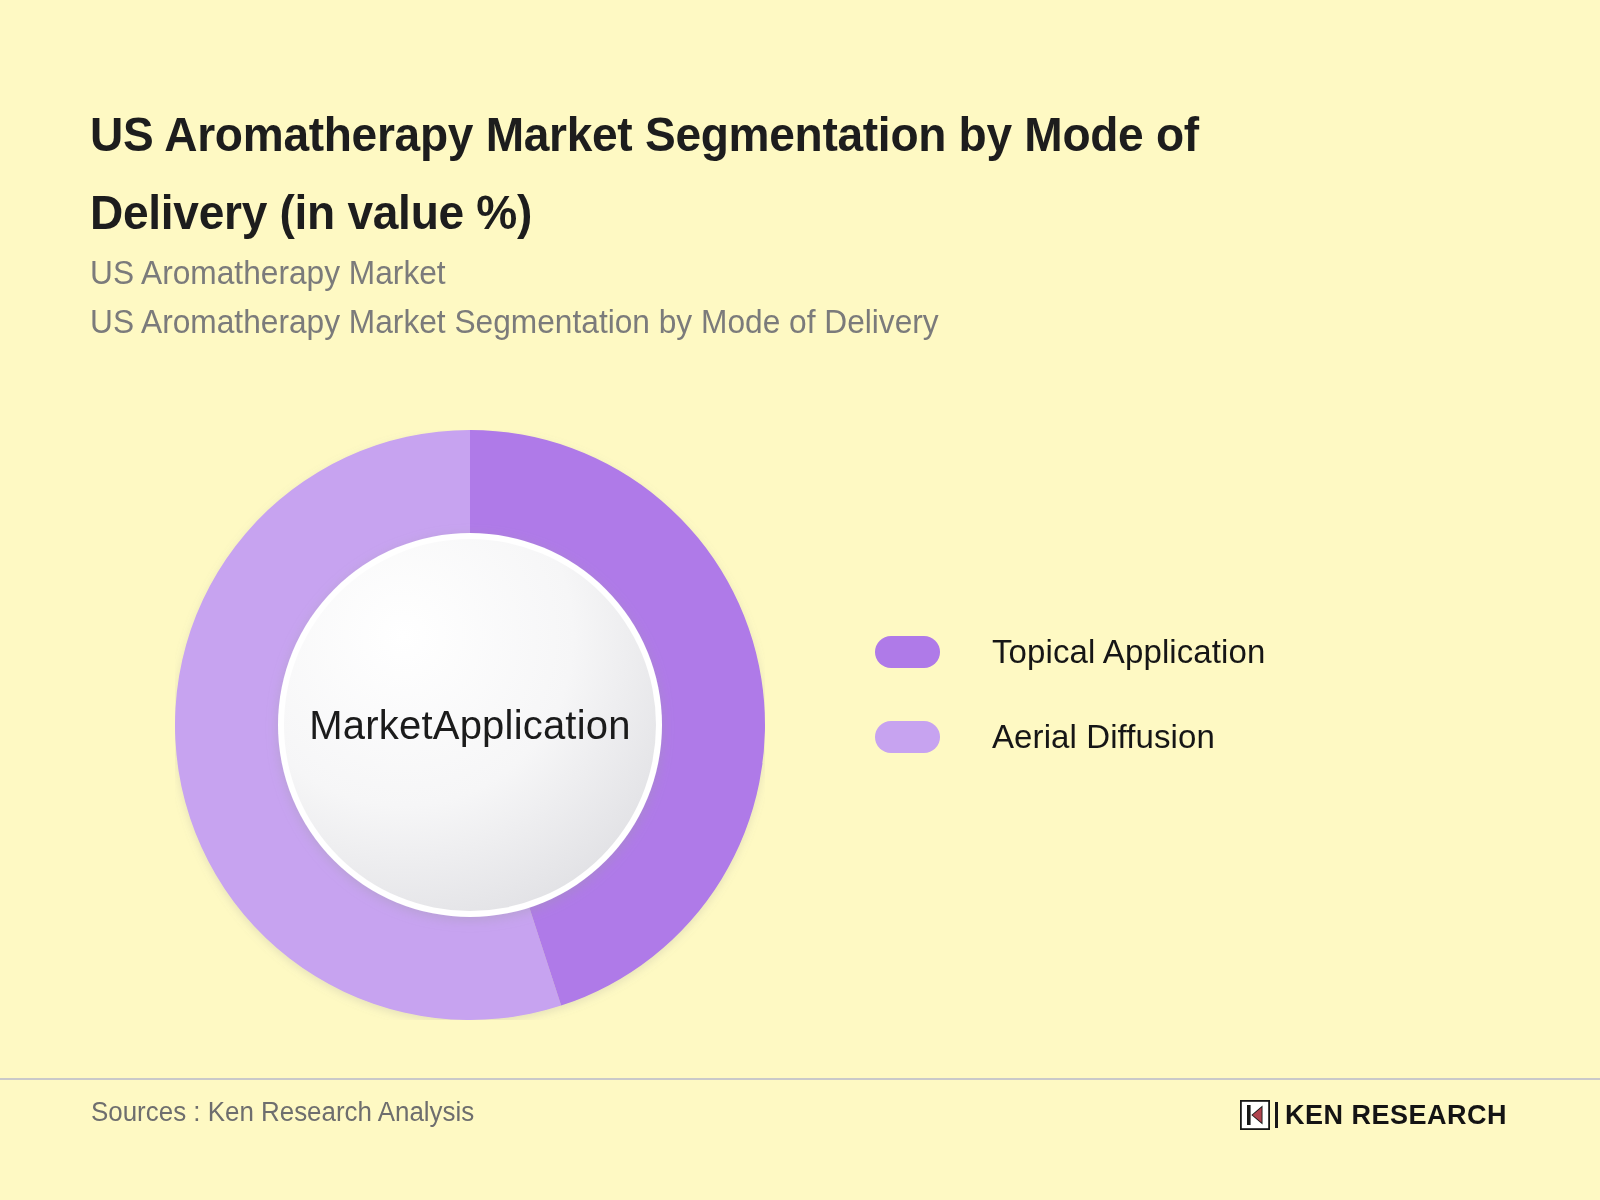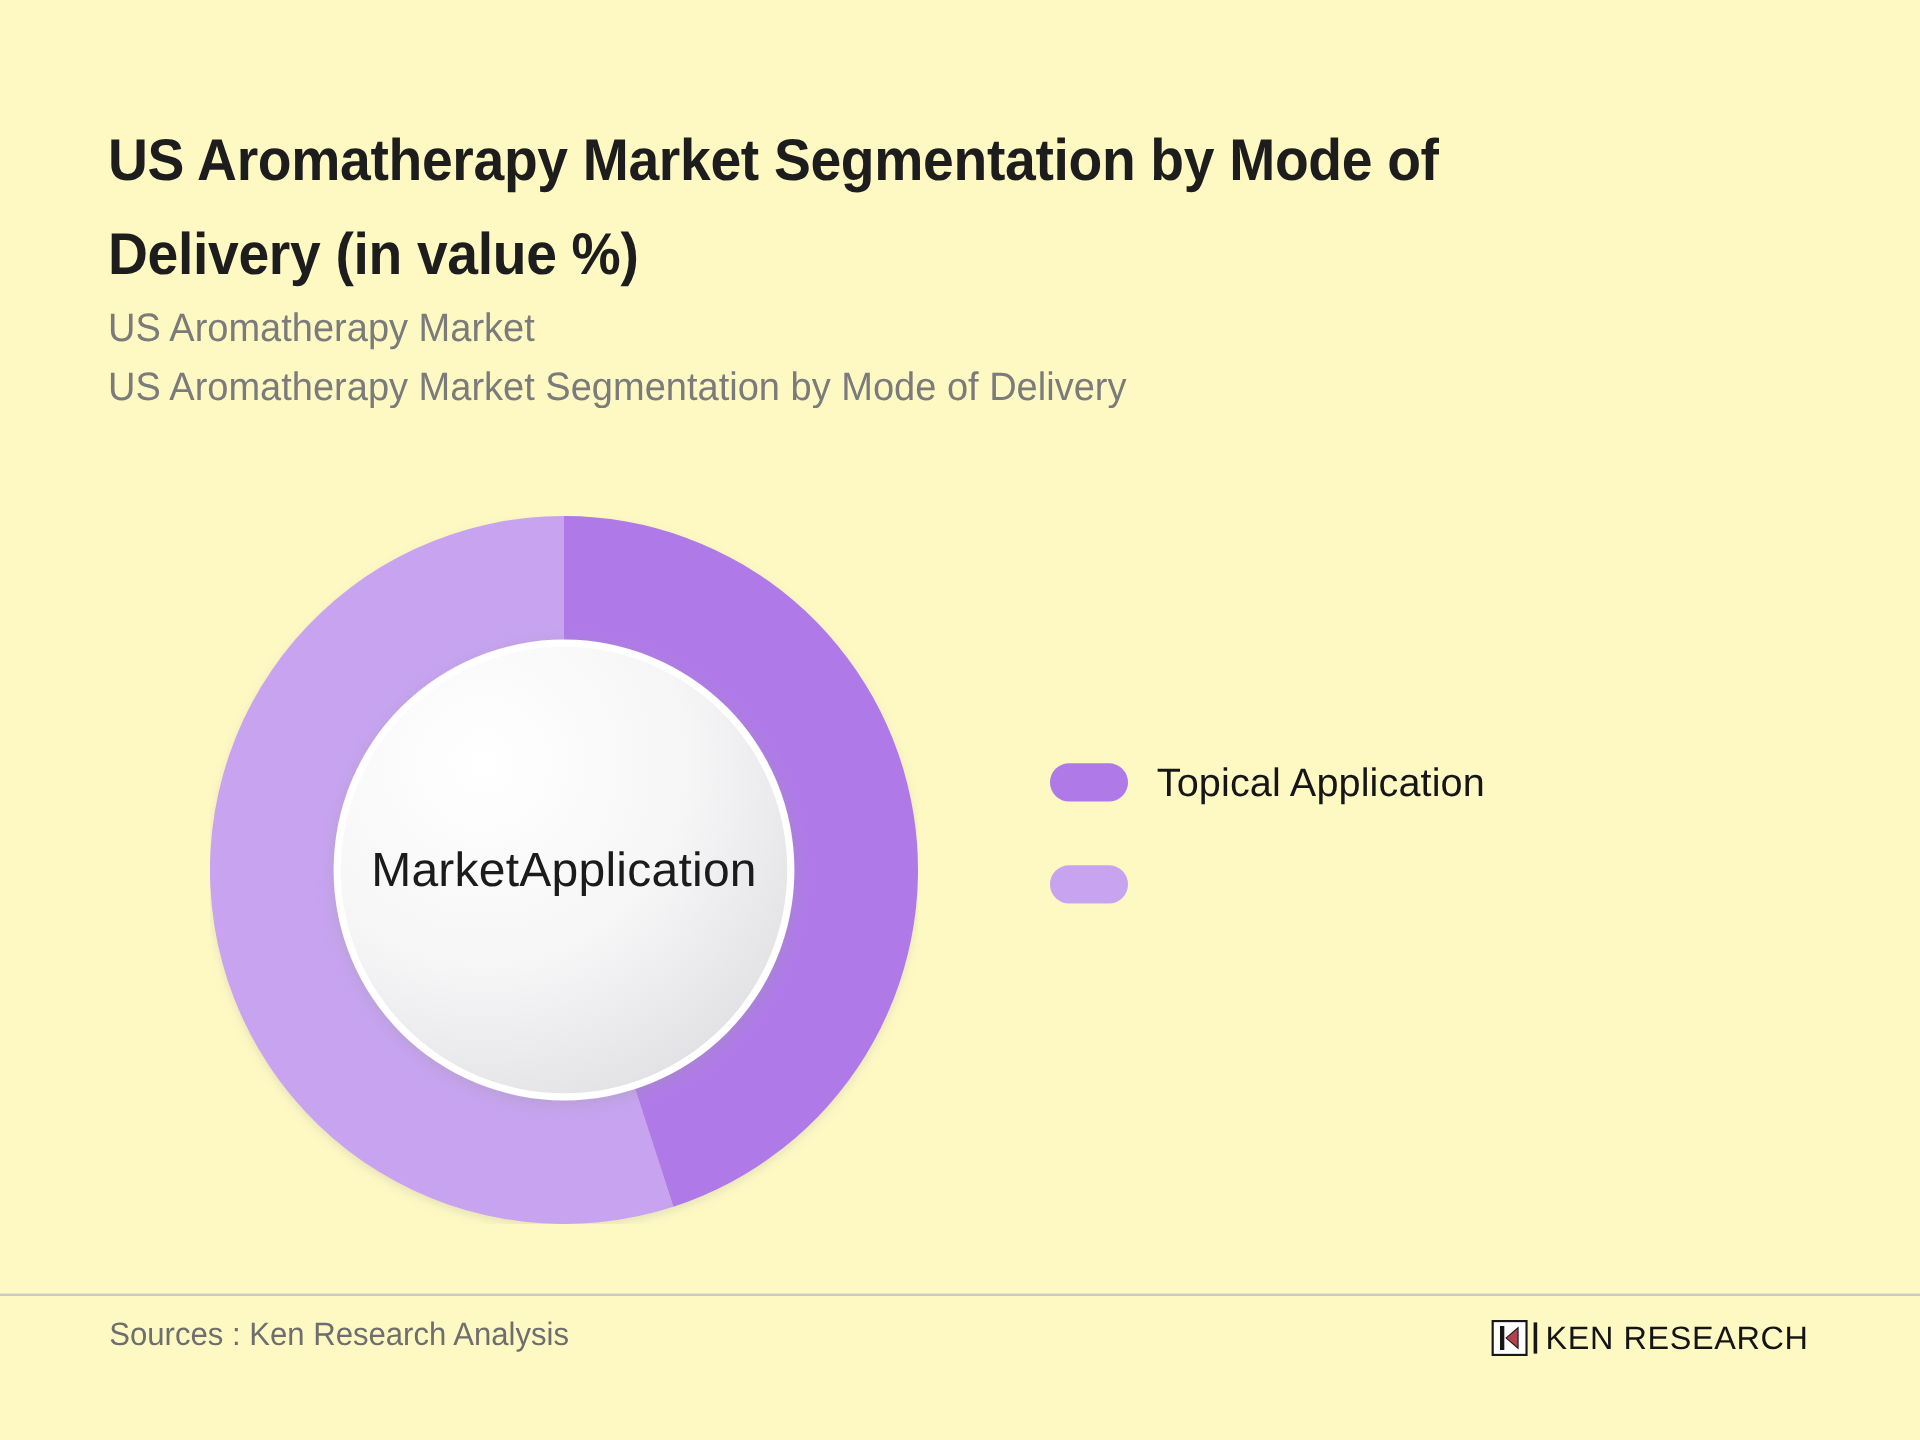--- a/index.html
+++ b/index.html
@@ -107,21 +107,21 @@
     height: 48px;
     margin-bottom: 37px;
   }
   .legend-swatch {
     width: 65px;
     height: 32px;
     border-radius: 16px;
     flex: 0 0 auto;
   }
   .legend-label {
-    margin-left: 24px;
+    margin-left: 52px;
     font-family: "Liberation Sans", sans-serif;
     font-size: 33px;
     color: #161616;
     white-space: nowrap;
     letter-spacing: 0.1px;
   }
 
   
   .footer-divider {
     position: absolute;
@@ -159,21 +159,21 @@
   .logo-sep {
     width: 3px;
     height: 26px;
     background: #171717;
     margin: 0 7px 0 5px;
     flex: 0 0 auto;
   }
   .logo-word {
     font-family: "Liberation Sans", sans-serif;
     font-size: 27px;
-    font-weight: 400;
+    font-weight: 700;
     letter-spacing: 0.5px;
     color: #141414;
     white-space: nowrap;
     transform: scaleX(1.0);
   }
 </style>
 </head>
 <body>
 
 <div class="slide">
@@ -220,20 +220,21 @@
       </div>
     </div>
 
     <div class="legend">
       <div class="legend-row">
         <span class="legend-swatch" style="background:#AF7AE8;"></span>
         <span class="legend-label">Topical Application</span>
       </div>
       <div class="legend-row">
         <span class="legend-swatch" style="background:#C7A3F0;"></span>
+        <span class="legend-label">Aerial Diffusion</span>
       </div>
     </div>
 
   </div>
 
   <div class="footer-divider"></div>
 
   <div class="footer-source">Sources : Ken Research Analysis</div>
 
   <div class="footer-logo">

